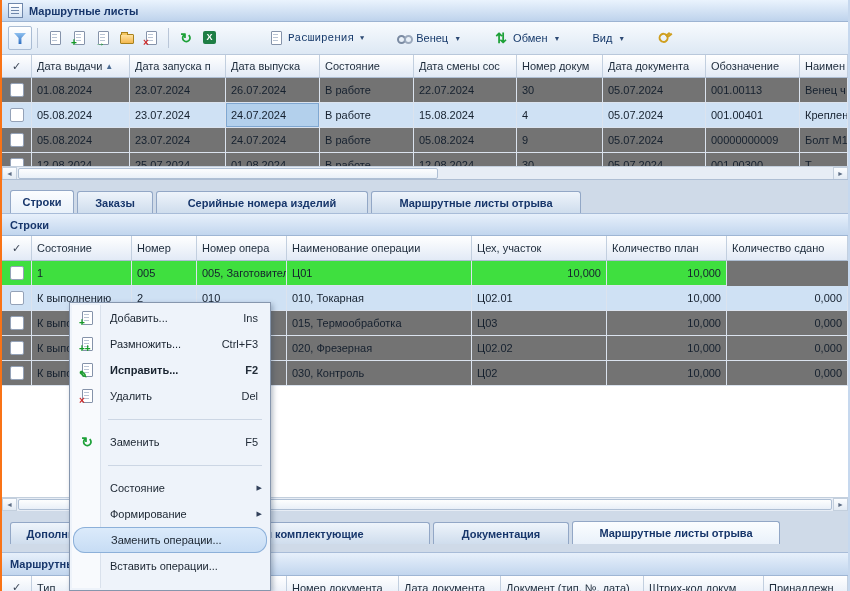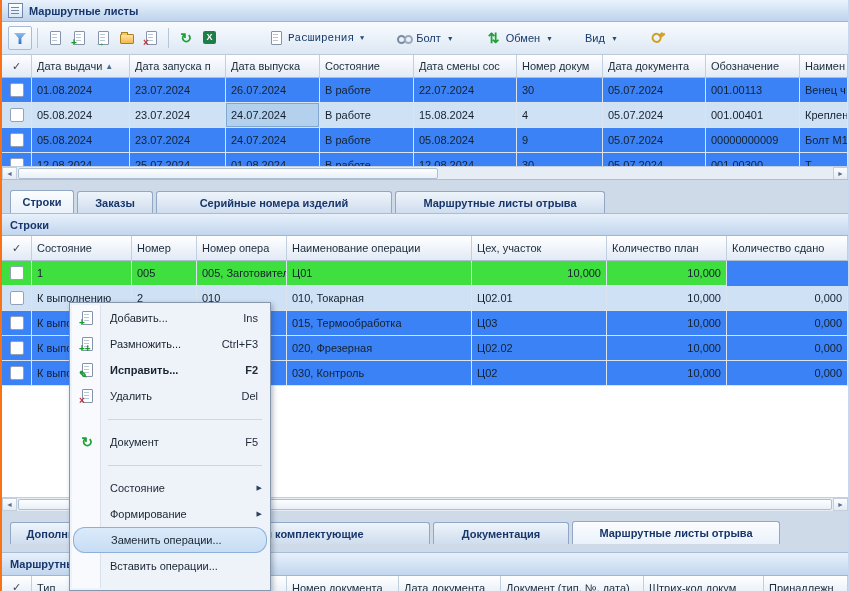--- a/index.html
+++ b/index.html
@@ -33,21 +33,21 @@
   .caret{font-size:7px;color:#2d4a74;margin-left:2px;}
   .drop{margin-left:24px;}
   .drop.first{margin-left:42px;font-family:Liberation Mono, monospace;}
   
   .g1{display:grid;grid-template-columns:30px 98px 96px 94px 94px 103px 86px 103px 94px minmax(0,1fr);}
   .g2{display:grid;grid-template-columns:30px 100px 65px 90px 185px 135px 120px minmax(0,1fr);}
   .g3{display:grid;grid-template-columns:30px 255px 112px 102px 143px 120px minmax(0,1fr);}
   .hrow{height:23px;}
   .hc{background:linear-gradient(#ffffff,#e2eaf6);border-right:1px solid #c2cfdf;border-bottom:1px solid #aebed3;display:flex;align-items:center;padding:0 5px;white-space:nowrap;overflow:hidden;color:#1c2a3a;box-sizing:border-box;}
   .sort{font-size:8px;color:#4a6a92;margin-left:3px;}
-  .row{background:#3b82f6;}
+  .row{background:#737373;}
   .dc{border-right:1px solid #dbe3ee;border-bottom:1px solid #dbe3ee;display:flex;align-items:center;padding:0 5px;white-space:nowrap;overflow:hidden;box-sizing:border-box;}
   .c-chk{justify-content:center;padding:0;}
   .cb{width:12px;height:12px;background:#fff;border:1px solid #94a2b8;border-radius:2px;display:inline-block;}
   .hcheck{font-size:11px;color:#3a4454;}
   .num{justify-content:flex-end;}
   .row.sel .dc{background:#cfe1f4;}
   .row.done .dc{background:#3fdf3f;}
   .cell-focus{background:#b3d0ec !important;box-shadow:inset 0 0 0 1px #7fa7d1;} 
   .grid1wrap{position:absolute;left:0;top:55px;right:0;height:125px;background:#fff;border-bottom:1px solid #aebed3;overflow:hidden;box-sizing:border-box;}
   .g1 .dc{height:25px;}
@@ -142,21 +142,21 @@
       </button>
     <button class="tbtn drop first">
       <span class="i16">
           <span class="page"></span>
         </span>
       <span>Расширения</span>
       <span class="caret">▼</span>
     </button>
     <button class="tbtn drop">
       <span class="i16 chain"></span>
-      <span>Болт</span>
+      <span>Венец</span>
       <span class="caret">▼</span>
     </button>
     <button class="tbtn drop">
       <span class="glyph-green">⇅</span>
       <span>Обмен</span>
       <span class="caret">▼</span>
     </button>
     <button class="tbtn drop">
       <span>Вид</span>
       <span class="caret">▼</span>
@@ -271,21 +271,21 @@
 
   <div class="splitter" style="top:180px;height:10px;"></div>
 
   <div class="tabs" style="top:190px;height:23px;">
     <div class="tab active" style="width:64px;">
         <span>Строки</span>
       </div>
     <div class="tab" style="width:76px;">
         <span>Заказы</span>
       </div>
-    <div class="tab" style="width:236px;">
+    <div class="tab" style="width:212px;">
         <span>Серийные номера изделий</span>
       </div>
     <div class="tab" style="width:210px;">
         <span>Маршрутные листы отрыва</span>
       </div>
   </div>
 
   <div class="sech" style="top:213px;height:23px;">
     <span>Строки</span>
   </div>
@@ -463,21 +463,21 @@
       <span class="i16 mi">
           <span class="page"></span>
           <span class="badge b-red">×</span>
         </span>
       <span class="cm-label">Удалить</span>
       <span class="cm-short">Del</span>
     </div>
     <div class="cm-sep"></div>
     <div class="cm-item">
       <span class="glyph-green mi" style="position:absolute;left:7px;top:5px;">↻</span>
-      <span class="cm-label">Документ</span>
+      <span class="cm-label">Заменить</span>
       <span class="cm-short">F5</span>
     </div>
     <div class="cm-sep"></div>
     <div class="cm-item">
       <span class="cm-label">Состояние</span>
       <span class="cm-sub">▶</span>
     </div>
     <div class="cm-item">
       <span class="cm-label">Формирование</span>
       <span class="cm-sub">▶</span>

